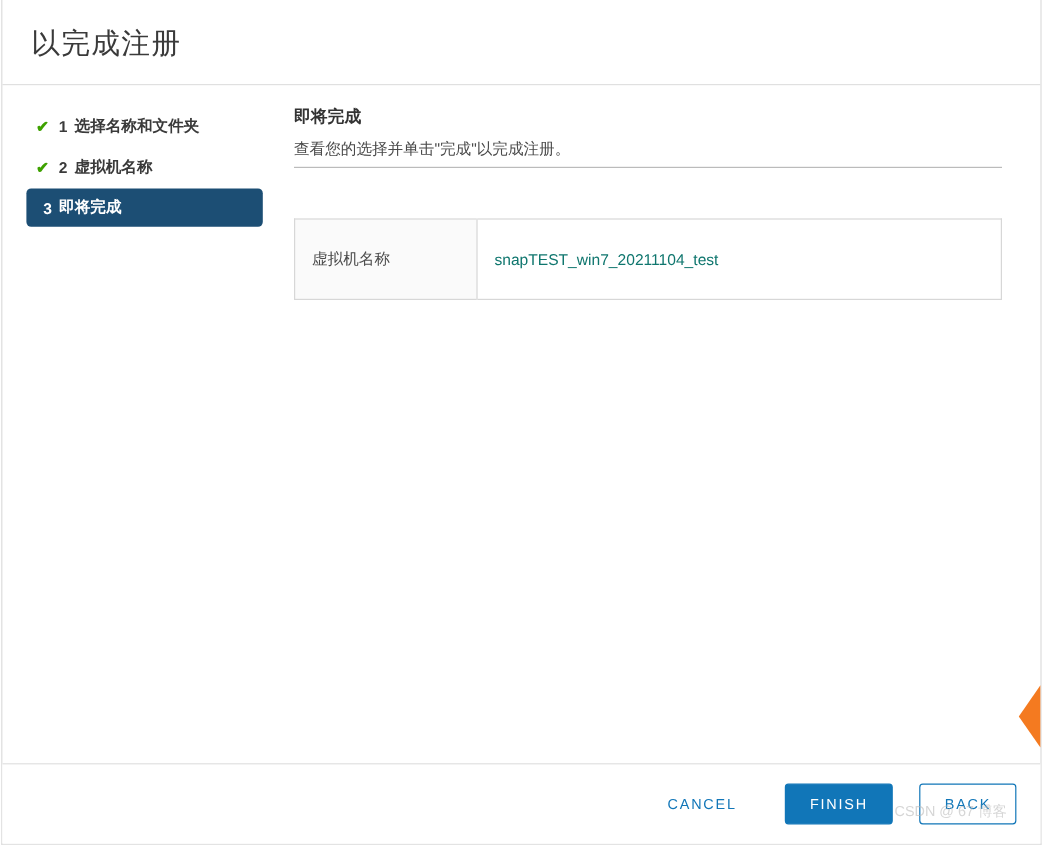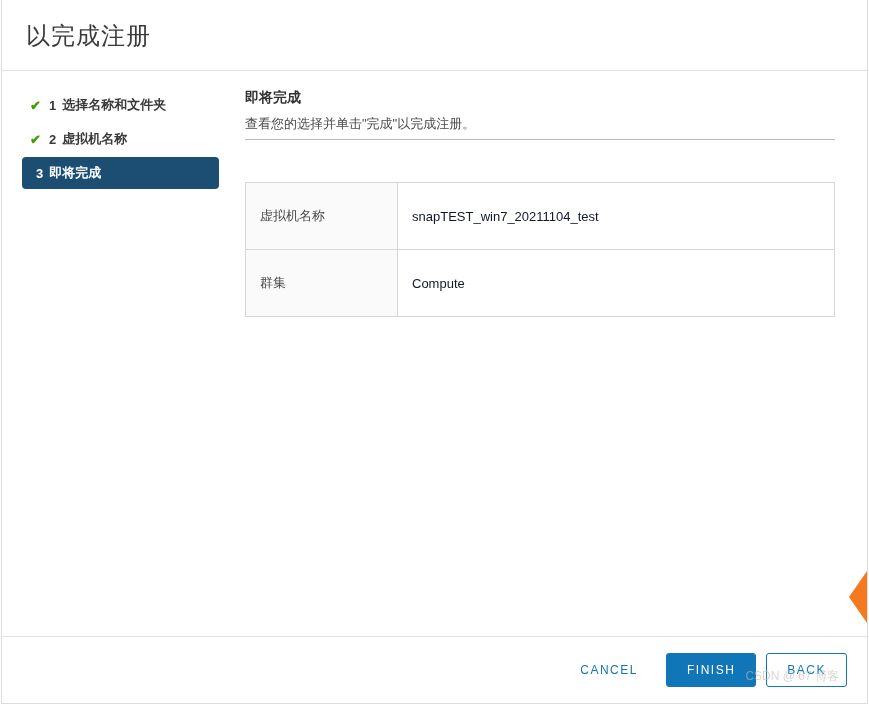--- a/index.html
+++ b/index.html
@@ -18,22 +18,22 @@
     .step.completed .label, .step.completed .num { font-weight: 600; }
     .content { flex: 1; padding: 8px 32px 0 18px; }
     .step-title { font-size: 14px; font-weight: 600; color: #333; margin-bottom: 8px; }
     .step-desc { font-size: 13px; color: #4a4a4a; margin-bottom: 6px; }
     .content-sep { border: none; border-top: 1px solid #bbb; margin-bottom: 42px; }
     .summary-table { width: 100%; border: 1px solid #d7d7d7; border-collapse: collapse; }
     .summary-table tr { border-bottom: 1px solid #d7d7d7; }
     .summary-table tr:last-child { border-bottom: none; }
     .summary-table td { padding: 24px 14px; font-size: 13px; vertical-align: middle; }
     .summary-table td.key { width: 152px; background: #fafafa; border-right: 1px solid #d7d7d7; color: #4a4a4a; font-weight: 400; }
-    .summary-table td.val { color: #0f172a; }
-    .footer { position: absolute; bottom: 0; left: 0; right: 0; border-top: 1px solid #e0e0e0; padding: 16px 20px; display: flex; justify-content: flex-end; gap: 10px; background: #fff; }
+    .summary-table td.val { color: #0f766e; }
+    .footer { position: absolute; bottom: 0; left: 0; right: 0; border-top: 1px solid #e0e0e0; padding: 16px 20px; display: flex; justify-content: flex-end; gap: 22px; background: #fff; }
     .btn { font-size: 12px; letter-spacing: 1.5px; padding: 10px 18px; border-radius: 3px; cursor: pointer; font-weight: 500; display: inline-flex; align-items: center; }
     .btn.cancel { background: transparent; border: none; color: #1176b8; }
     .btn.back { background: #fff; border: 1px solid #1176b8; color: #1176b8; padding: 9px 20px; }
     .btn.finish { background: #1176b8; border: 1px solid #1176b8; color: #fff; padding: 9px 20px; }
     .watermark { position: absolute; bottom: 18px; right: 28px; color: #bbb; font-size: 12px; opacity: 0.6; pointer-events: none; z-index: 5; }
     .orange-tri { position: absolute; right: 0; bottom: 80px; width: 0; height: 0; border-top: 26px solid transparent; border-bottom: 26px solid transparent; border-right: 18px solid #f47a20; }
   </style>
 </head>
 <body>
 
@@ -67,24 +67,20 @@
       <div class="step-title">即将完成</div>
       <div class="step-desc">查看您的选择并单击"完成"以完成注册。</div>
       <hr class="content-sep">
 
       <table class="summary-table">
         <tbody>
             <tr>
           <td class="key">虚拟机名称</td>
           <td class="val">snapTEST_win7_20211104_test</td>
         </tr>
-        <tr>
-          <td class="key">群集</td>
-          <td class="val">Compute</td>
-        </tr>
       </tbody>
         </table>
     </div>
 
   </div>
 
   <div class="orange-tri"></div>
 
   <div class="footer">
     <button class="btn cancel">CANCEL</button>

